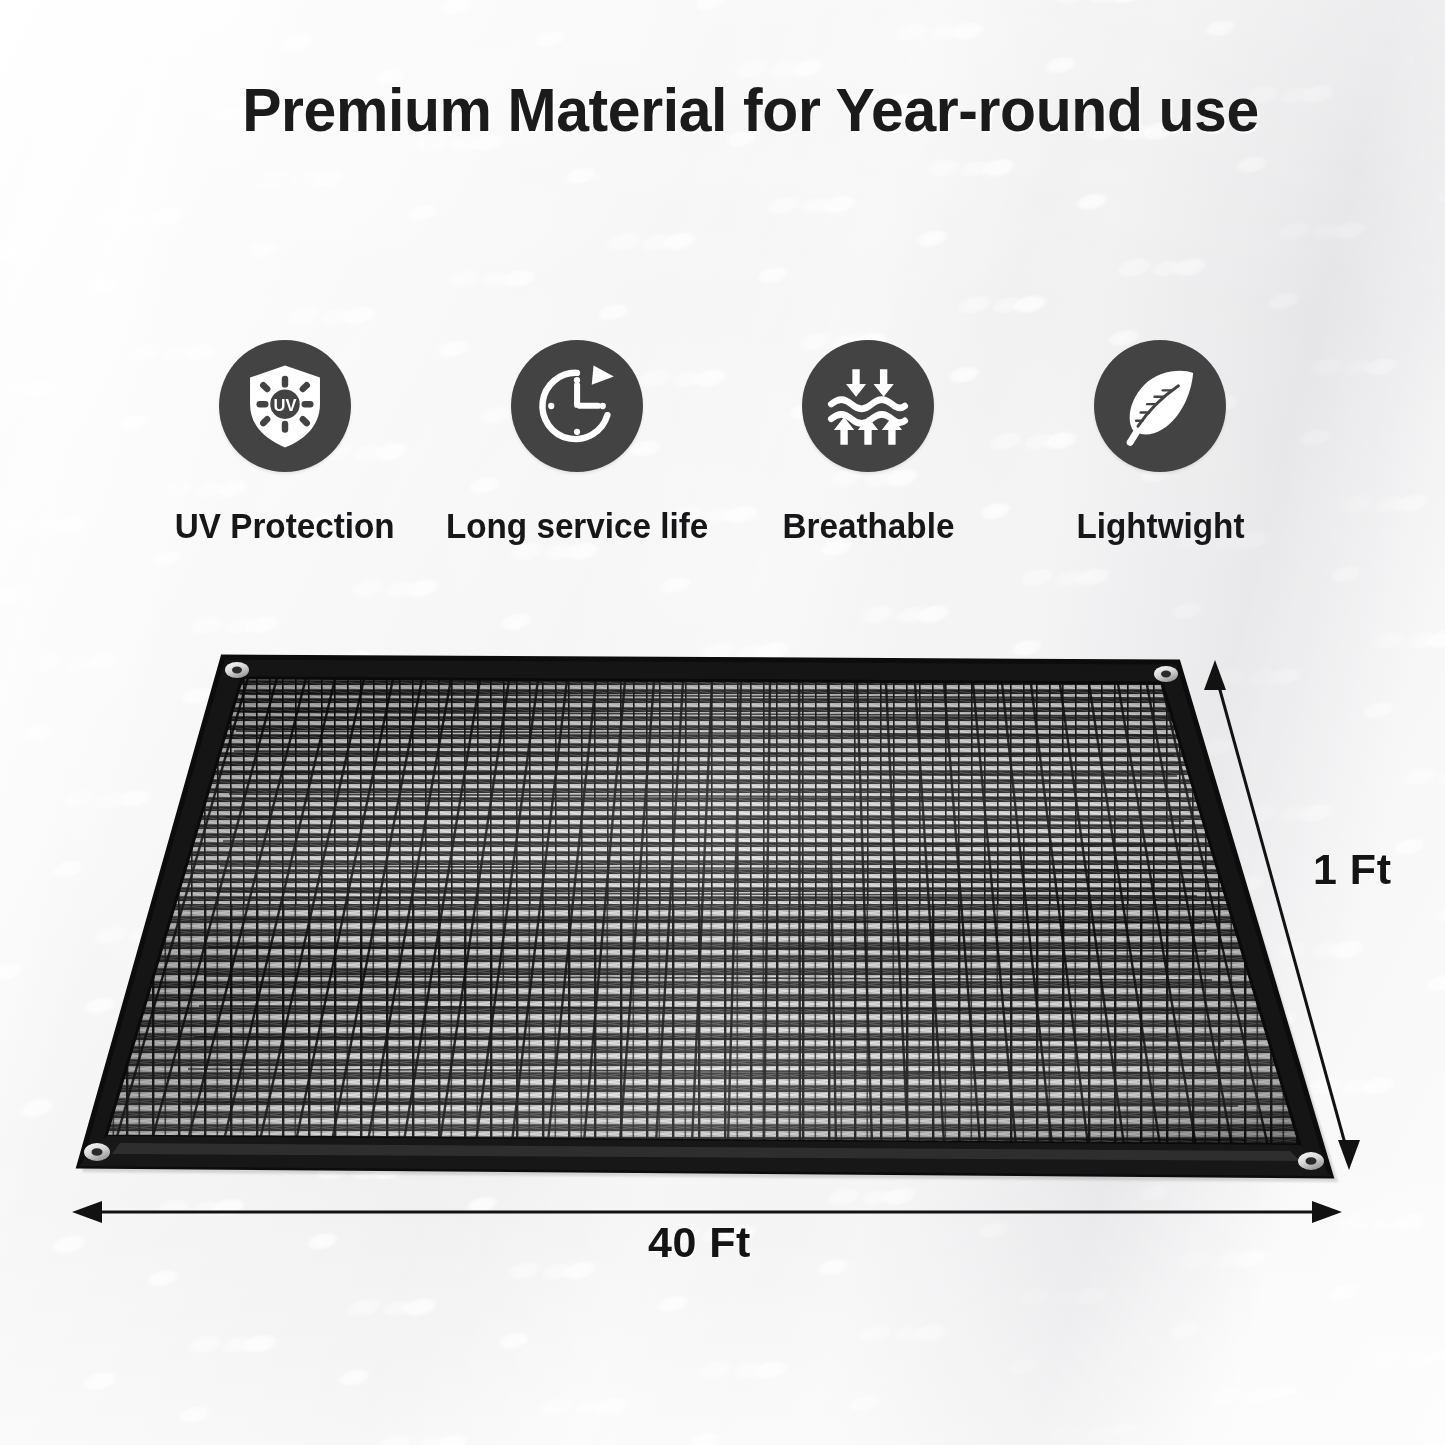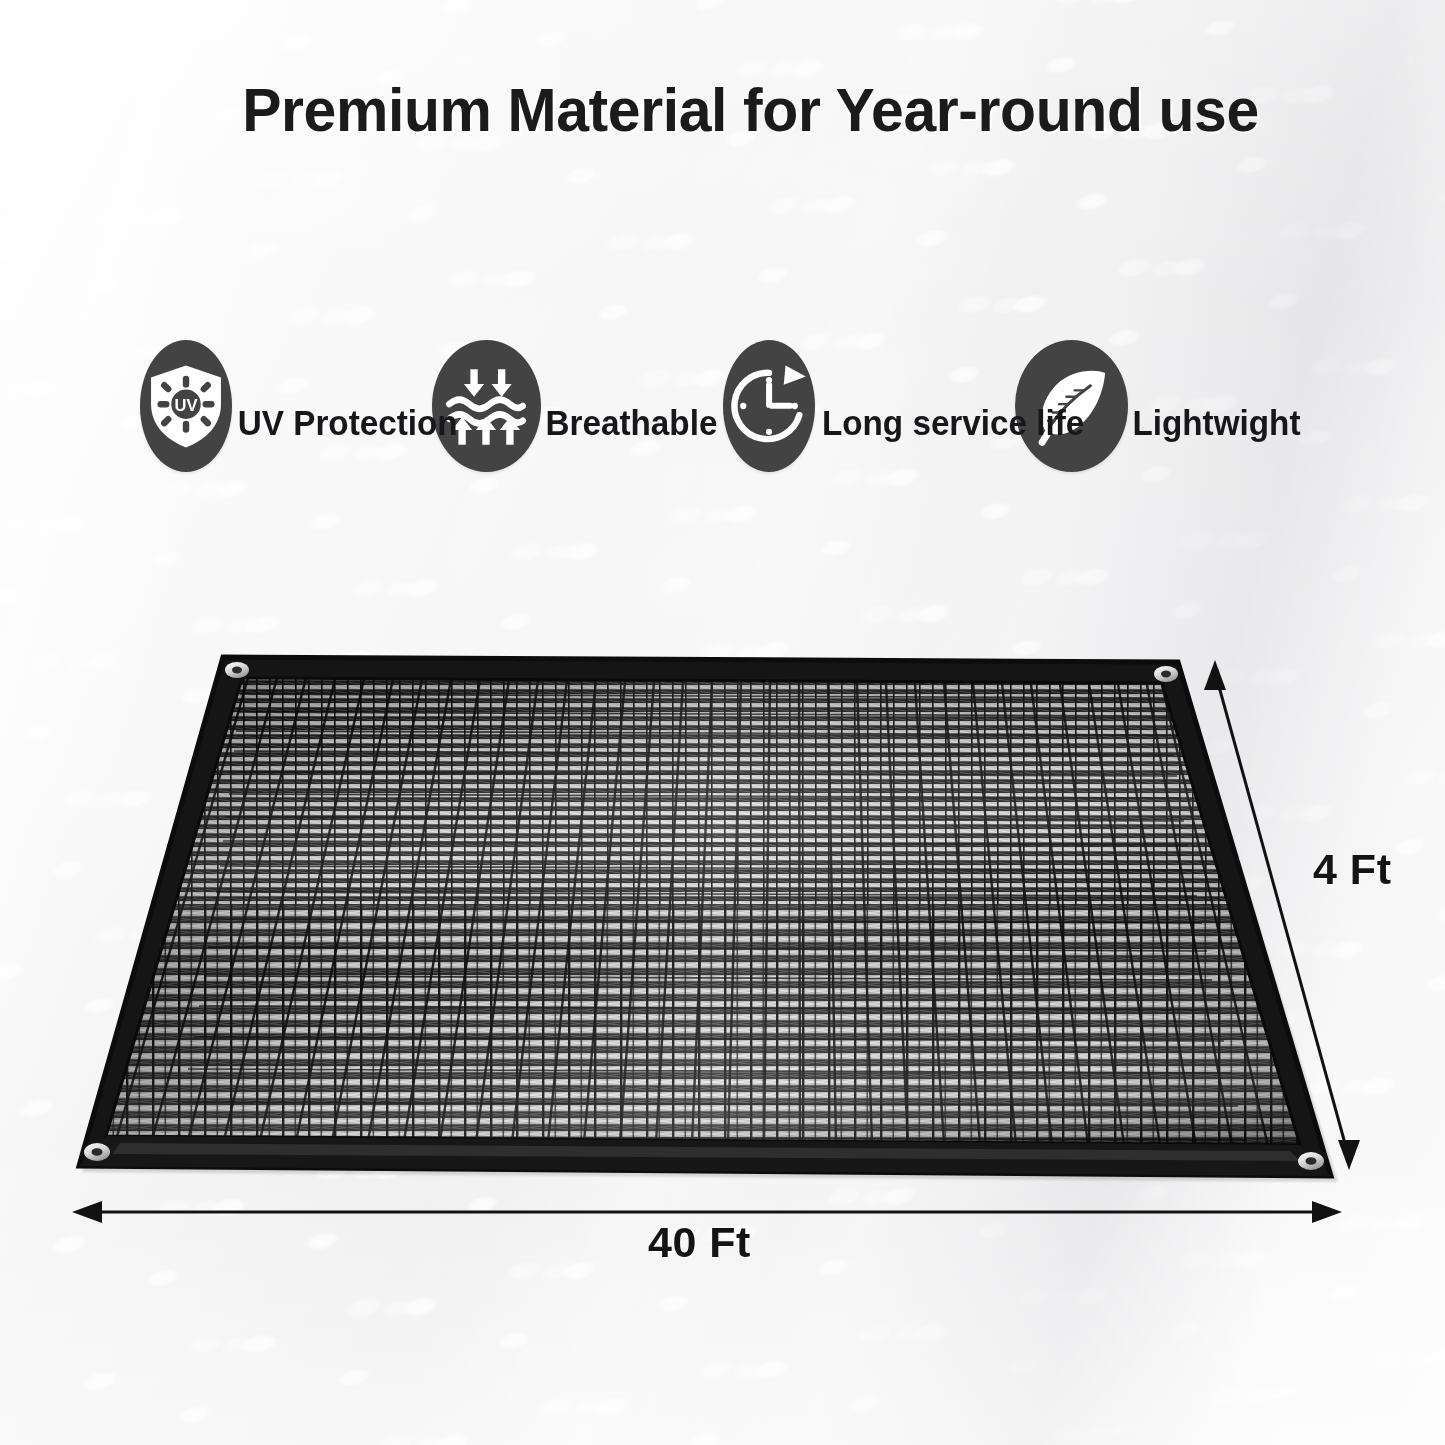--- a/index.html
+++ b/index.html
@@ -94,21 +94,21 @@
     top: 340px;
     left: 140px;
     width: 1165px;
     display: flex;
     justify-content: space-between;
     z-index: 5;
   }
   .feature {
     width: 290px;
     display: flex;
-    flex-direction: row;
+    flex-direction: column;
     align-items: center;
   }
   .icon-circle {
     width: 132px;
     height: 132px;
     border-radius: 50%;
     background: #434343;
     display: flex;
     align-items: center;
     justify-content: center;
@@ -188,54 +188,54 @@
           </g>
           <text x="50" y="55" text-anchor="middle" font-family="Liberation Sans, sans-serif" font-size="18" font-weight="700" fill="#ffffff">UV</text>
         </svg>
       </div>
       <div class="feature-label">UV Protection</div>
     </div>
 
     <div class="feature">
       <div class="icon-circle">
         <svg width="92" height="92" viewBox="0 0 100 100" aria-hidden="true">
-          <g fill="#ffffff">
-            <path d="M33 10 h8 v16 h7 l-11 14 l-11 -14 h7 z"></path>
-            <path d="M63 10 h8 v16 h7 l-11 14 l-11 -14 h7 z"></path>
-          </g>
-          <g fill="none" stroke="#ffffff" stroke-width="7" stroke-linecap="round" stroke-linejoin="round">
-            <path d="M10 48 Q21 38 32 48 Q43 58 54 48 Q65 38 76 48 Q84 55 90 50"></path>
-            <path d="M10 64 Q21 54 32 64 Q43 74 54 64 Q65 54 76 64 Q84 71 90 66"></path>
-          </g>
-          <g fill="#ffffff">
-            <path d="M20 92 h-8 v-16 h-7 l11 -14 l11 14 h-7 z" transform="translate(8,0)"></path>
-            <path d="M50 92 h-8 v-16 h-7 l11 -14 l11 14 h-7 z" transform="translate(4,0)"></path>
-            <path d="M80 92 h-8 v-16 h-7 l11 -14 l11 14 h-7 z" transform="translate(0,0)"></path>
-          </g>
-        </svg>
-      </div>
-      <div class="feature-label">Breathable</div>
-    </div>
-
-    <div class="feature">
-      <div class="icon-circle">
-        <svg width="92" height="92" viewBox="0 0 100 100" aria-hidden="true">
           <path d="M50 14 A36 36 0 1 0 83 60" fill="none" stroke="#ffffff" stroke-width="7" stroke-linecap="round"></path>
           <path d="M68 6 L90 18 L66 27 Z" fill="#ffffff"></path>
           <g fill="#ffffff">
             <circle cx="50" cy="22" r="3.4"></circle>
             <circle cx="50" cy="78" r="3.4"></circle>
             <circle cx="22" cy="50" r="3.4"></circle>
             <circle cx="78" cy="50" r="3.4"></circle>
           </g>
           <rect x="46.8" y="24" width="6.6" height="28" rx="3.2" fill="#ffffff"></rect>
           <rect x="50" y="46.5" width="26" height="6.6" rx="3.2" fill="#ffffff"></rect>
         </svg>
       </div>
       <div class="feature-label">Long service life</div>
+    </div>
+
+    <div class="feature">
+      <div class="icon-circle">
+        <svg width="92" height="92" viewBox="0 0 100 100" aria-hidden="true">
+          <g fill="#ffffff">
+            <path d="M33 10 h8 v16 h7 l-11 14 l-11 -14 h7 z"></path>
+            <path d="M63 10 h8 v16 h7 l-11 14 l-11 -14 h7 z"></path>
+          </g>
+          <g fill="none" stroke="#ffffff" stroke-width="7" stroke-linecap="round" stroke-linejoin="round">
+            <path d="M10 48 Q21 38 32 48 Q43 58 54 48 Q65 38 76 48 Q84 55 90 50"></path>
+            <path d="M10 64 Q21 54 32 64 Q43 74 54 64 Q65 54 76 64 Q84 71 90 66"></path>
+          </g>
+          <g fill="#ffffff">
+            <path d="M20 92 h-8 v-16 h-7 l11 -14 l11 14 h-7 z" transform="translate(8,0)"></path>
+            <path d="M50 92 h-8 v-16 h-7 l11 -14 l11 14 h-7 z" transform="translate(4,0)"></path>
+            <path d="M80 92 h-8 v-16 h-7 l11 -14 l11 14 h-7 z" transform="translate(0,0)"></path>
+          </g>
+        </svg>
+      </div>
+      <div class="feature-label">Breathable</div>
     </div>
 
     <div class="feature">
       <div class="icon-circle">
         <svg width="92" height="92" viewBox="0 0 100 100" aria-hidden="true">
           <path d="M86 14 C72 9 48 12 33 27 C22 38 17 52 17 63 C17 69 19 74 21 77 L14 88 C13 90 14 92 16 93 C18 94 20 93 21 91 L28 80 C34 82 44 81 53 75 C72 63 84 38 86 14 Z" fill="#ffffff"></path>
           <path d="M26 72 C34 60 50 42 70 28" fill="none" stroke="#434343" stroke-width="3.2" stroke-linecap="round"></path>
           <g fill="none" stroke="#434343" stroke-width="2.6" stroke-linecap="round">
             <path d="M31 66 L24 66"></path>
             <path d="M38 57 L29 57"></path>
@@ -418,16 +418,16 @@
 
         <g>
           <line x1="84" y1="1212" x2="1330" y2="1212"></line>
           <path d="M72 1212 L102 1201 L102 1223 Z" stroke="none"></path>
           <path d="M1342 1212 L1312 1201 L1312 1223 Z" stroke="none"></path>
         </g>
       </g>
     </svg>
   </div>
 
-  <div class="dim-label" id="dim-height-label">4 Ft</div>
+  <div class="dim-label" id="dim-height-label">1 Ft</div>
   <div class="dim-label" id="dim-width-label">40 Ft</div>
 
 </div>
 
 </body></html>

